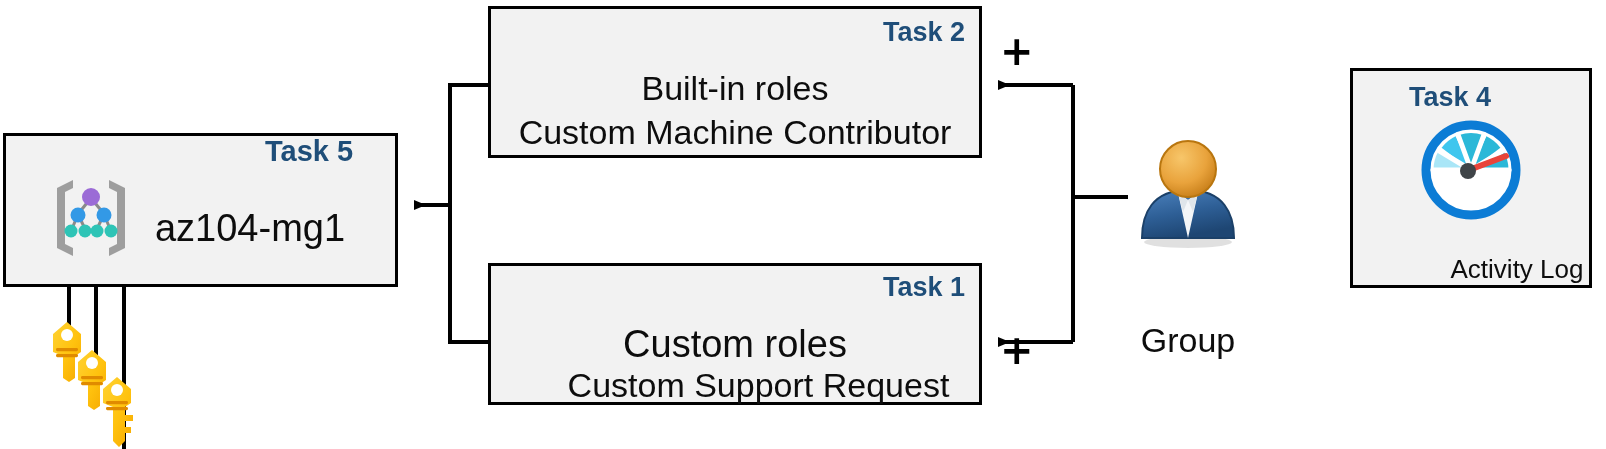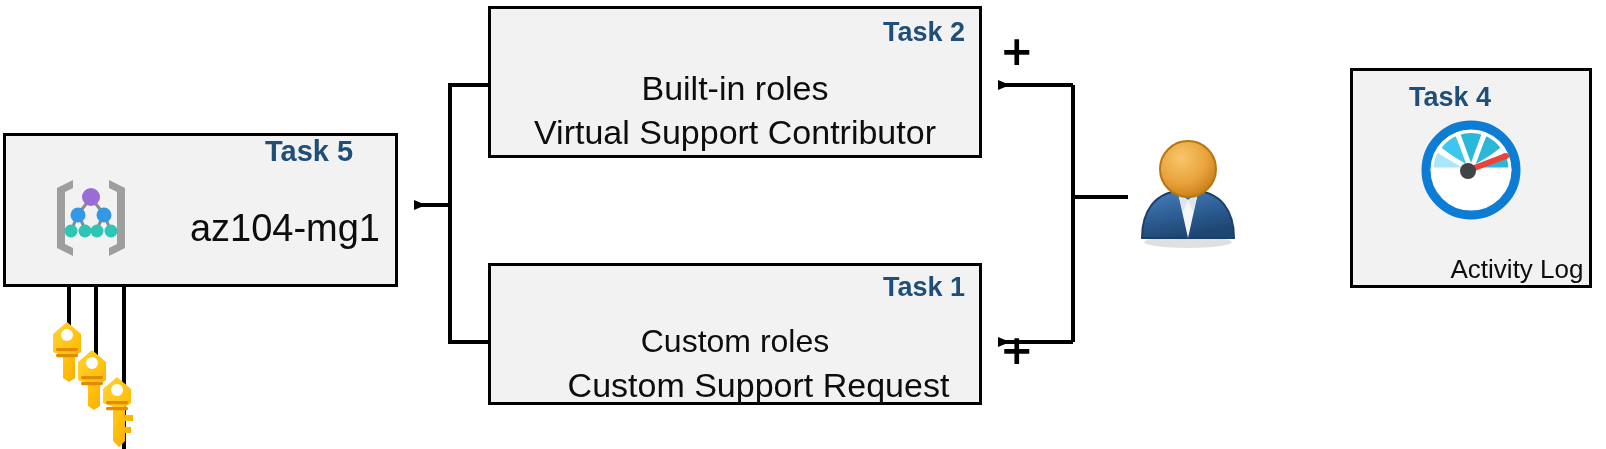--- a/index.html
+++ b/index.html
@@ -8,32 +8,32 @@
 
   .box{position:absolute;background:#f2f2f2;border:3px solid #000000;box-sizing:border-box;}
 
   .task-label{position:absolute;font-weight:bold;color:#1f4e79;letter-spacing:0px;}
 
   .body-text{position:absolute;color:#0d0d0d;text-align:center;white-space:nowrap;margin-top:29px;}
 
   
   #task1-box{left:3px;top:133px;width:395px;height:154px;}
   #task1-label{left:265px;top:135px;font-size:29px;}
-  #task1-name{left:120px;top:178px;width:260px;font-size:38px;text-align:right;}
+  #task1-name{left:120px;top:178px;width:260px;font-size:38px;text-align:center;}
 
   
   #task2-box{left:488px;top:6px;width:494px;height:152px;}
   #task2-label{left:883px;top:17px;font-size:27px;}
   #task2-line1{left:488px;top:40px;width:494px;font-size:34px;}
   #task2-line2{left:488px;top:84px;width:494px;font-size:34px;}
 
   
   #task3-box{left:488px;top:263px;width:494px;height:142px;}
   #task3-label{left:883px;top:272px;font-size:27px;}
-  #task3-line1{left:488px;top:294px;width:494px;font-size:32px;}
+  #task3-line1{left:488px;top:294px;width:494px;font-size:38px;}
   #task3-line2{left:488px;top:337px;width:541px;font-size:34px;}
 
   
   #task4-box{left:1350px;top:68px;width:242px;height:220px;}
   #task4-label{left:1350px;top:82px;width:200px;font-size:27px;text-align:center;}
   #task4-name{left:1350px;top:225px;width:238px;font-size:26px;padding-left:48px;}
 
   
   #helpdesk-icon{position:absolute;left:1128px;top:138px;width:120px;height:115px;}
   #helpdesk-line1{left:1078px;top:250px;width:220px;font-size:34px;}
@@ -139,21 +139,21 @@
       <path d="M20,18 L34,6 L48,18 L48,32 L42,36 L42,44 L50,44 L50,50 L42,50 L42,56 L48,56 L48,62 L42,62 L42,70 L36,76 L30,70 L30,36 L20,32 Z" fill="url(#kg)"></path>
       <circle cx="34" cy="19" r="6" fill="#ffffff"></circle>
       <rect x="23" y="30" width="22" height="3.2" rx="1.4" fill="#E08B00"></rect>
       <rect x="23" y="36" width="22" height="3.2" rx="1.4" fill="#E08B00"></rect>
     </g>
   </svg>
 
   <div class="box" id="task2-box"></div>
   <div class="task-label" id="task2-label">Task 2</div>
   <div class="body-text" id="task2-line1">Built-in roles</div>
-  <div class="body-text" id="task2-line2">Virtual Support Contributor</div>
+  <div class="body-text" id="task2-line2">Custom Machine Contributor</div>
 
   <div class="box" id="task3-box"></div>
   <div class="task-label" id="task3-label">Task 1</div>
   <div class="body-text" id="task3-line1">Custom roles</div>
   <div class="body-text" id="task3-line2">Custom Support Request</div>
 
   <div class="plus" id="plus-top">+</div>
   <div class="plus" id="plus-bottom">+</div>
 
   <svg id="helpdesk-icon" viewBox="0 0 120 115">
@@ -174,20 +174,21 @@
 
     <path d="M60,52 C96,52 106,76 106,100 L14,100 C14,76 24,52 60,52 Z" fill="url(#suitg)" stroke="#1B4068" stroke-width="2"></path>
 
     <path d="M50,55 L60,100 L70,55 L60,62 Z" fill="#f4f6f8"></path>
 
     <path d="M50,55 L60,62 L55,74 Z" fill="#dfe5ea"></path>
     <path d="M70,55 L60,62 L65,74 Z" fill="#dfe5ea"></path>
 
     <circle cx="60" cy="31" r="28" fill="url(#headg)" stroke="#B9760F" stroke-width="2"></circle>
   </svg>
+  <div class="body-text" id="helpdesk-line2">Group</div>
 
   <div class="box" id="task4-box"></div>
   <div class="task-label" id="task4-label">Task 4</div>
 
   <svg id="gauge-icon" viewBox="0 0 132 100">
 
     <circle cx="66" cy="50" r="45" fill="#ffffff" stroke="#0C7CD5" stroke-width="9"></circle>
 
     <g>
       <path d="M66,50 L28.5,50 A37.5,37.5 0 0,1 33.4,31.3 Z" fill="#A9E6F7"></path>

